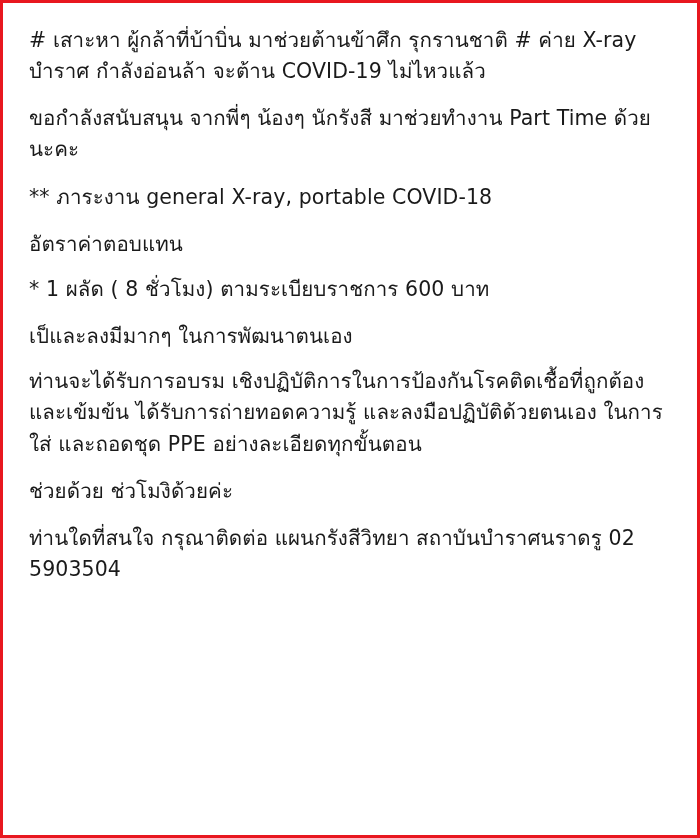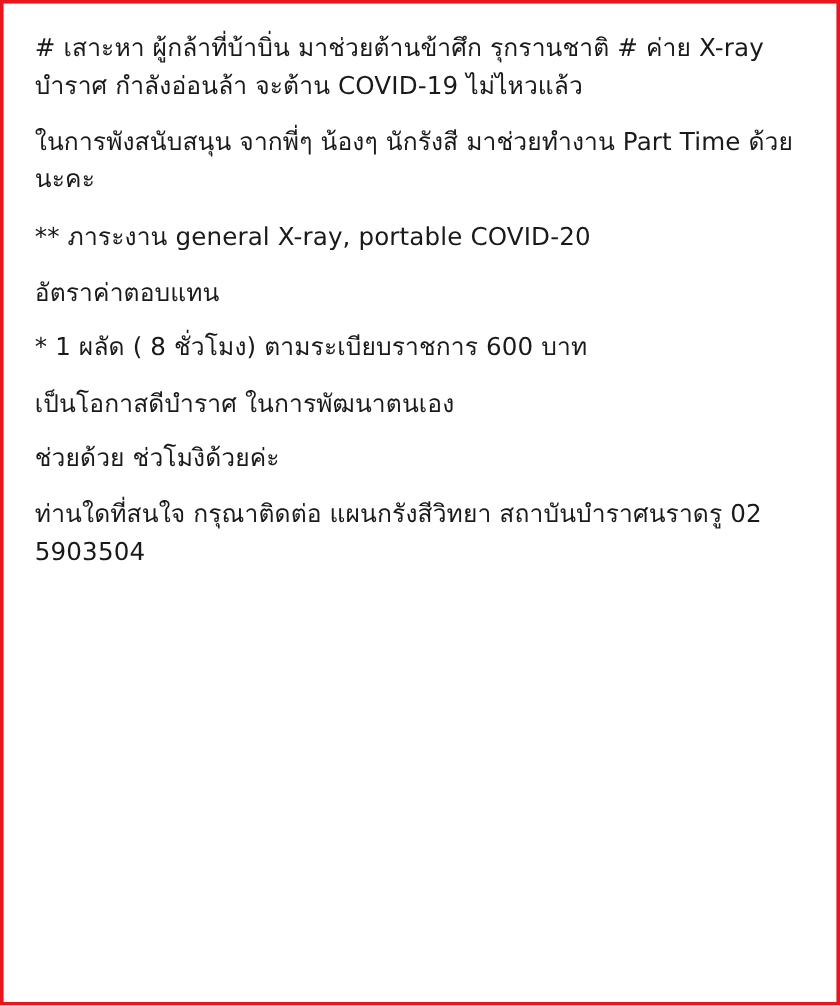--- a/index.html
+++ b/index.html
@@ -41,21 +41,22 @@
   .para.small-gap {
     margin-bottom: 14px;
   }
 </style>
 </head>
 <body>
 
 <div class="page">
   <div class="doc-body">
     <p class="para"># เสาะหา ผู้กล้าที่บ้าบิ่น มาช่วยต้านข้าศึก รุกรานชาติ # ค่าย X-ray บำราศ กำลังอ่อนล้า จะต้าน COVID-19 ไม่ไหวแล้ว</p>
-    <p class="para">ในการพังสนับสนุน จากพี่ๆ น้องๆ นักรังสี มาช่วยทำงาน Part Time ด้วยนะคะ</p>
-    <p class="para">** ภาระงาน general X-ray, portable COVID-20</p>
+    <p class="para">ขอกำลังสนับสนุน จากพี่ๆ น้องๆ นักรังสี มาช่วยทำงาน Part Time ด้วยนะคะ</p>
+    <p class="para">** ภาระงาน general X-ray, portable COVID-18</p>
     <p class="para small-gap">อัตราค่าตอบแทน</p>
     <p class="para">* 1 ผลัด ( 8 ชั่วโมง) ตามระเบียบราชการ 600 บาท</p>
-    <p class="para small-gap">เป็นโอกาสดีบำราศ ในการพัฒนาตนเอง</p>
+    <p class="para small-gap">เป็และลงมีมากๆ ในการพัฒนาตนเอง</p>
+    <p class="para">ท่านจะได้รับการอบรม เชิงปฏิบัติการในการป้องกันโรคติดเชื้อที่ถูกต้องและเข้มข้น ได้รับการถ่ายทอดความรู้ และลงมือปฏิบัติด้วยตนเอง ในการใส่ และถอดชุด PPE อย่างละเอียดทุกขั้นตอน</p>
     <p class="para">ช่วยด้วย ช่วโมงิด้วยค่ะ</p>
     <p class="para">ท่านใดที่สนใจ กรุณาติดต่อ แผนกรังสีวิทยา สถาบันบำราศนราดรู 02 5903504</p>
   </div>
 </div>
 
 </body></html>

